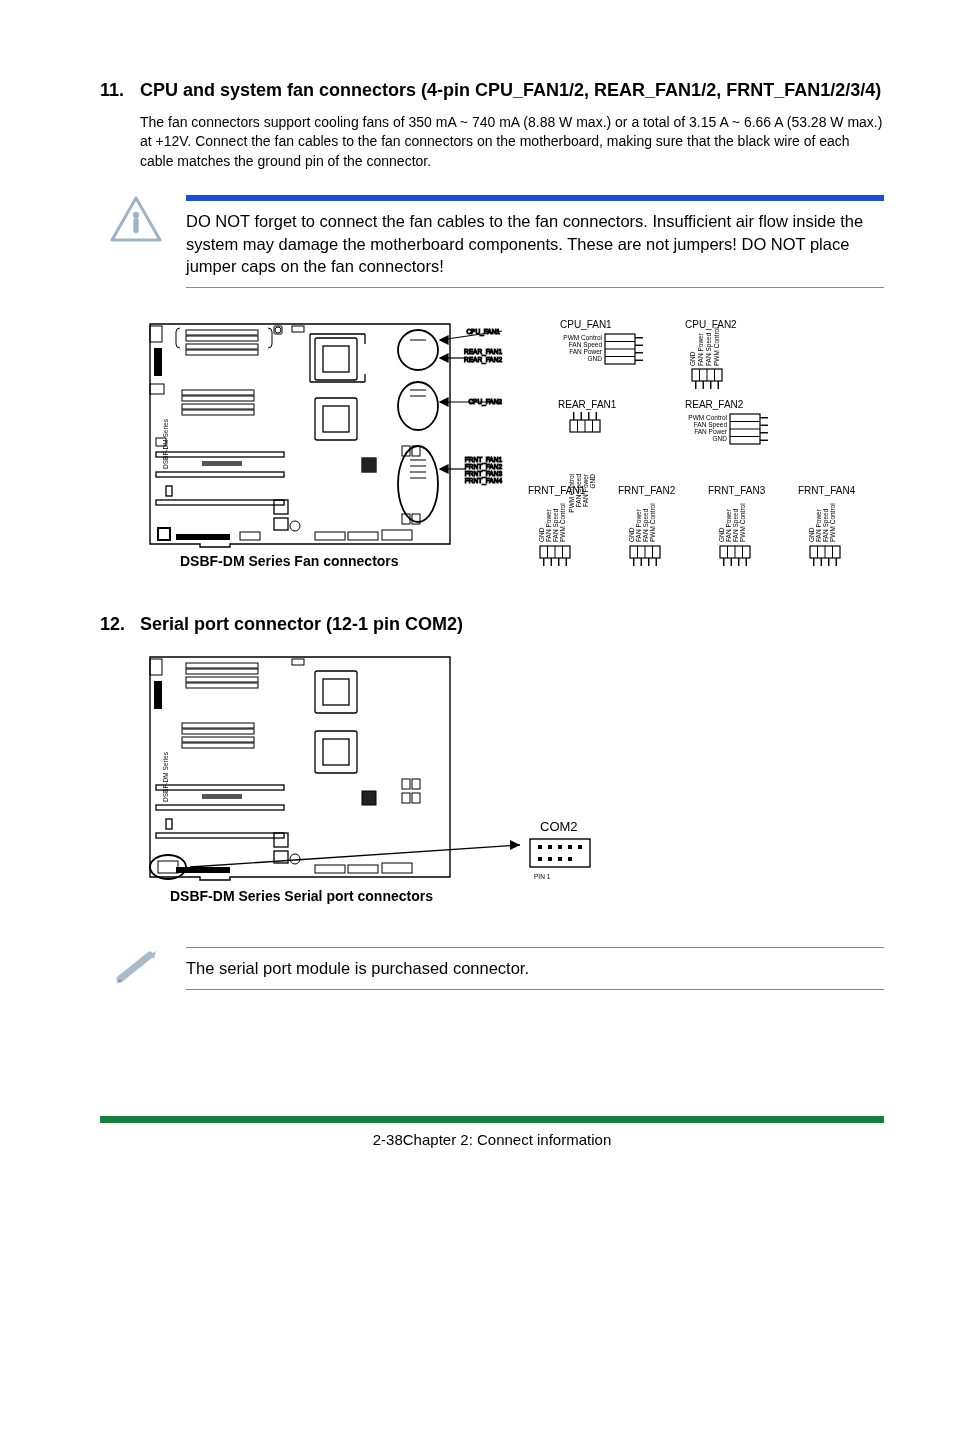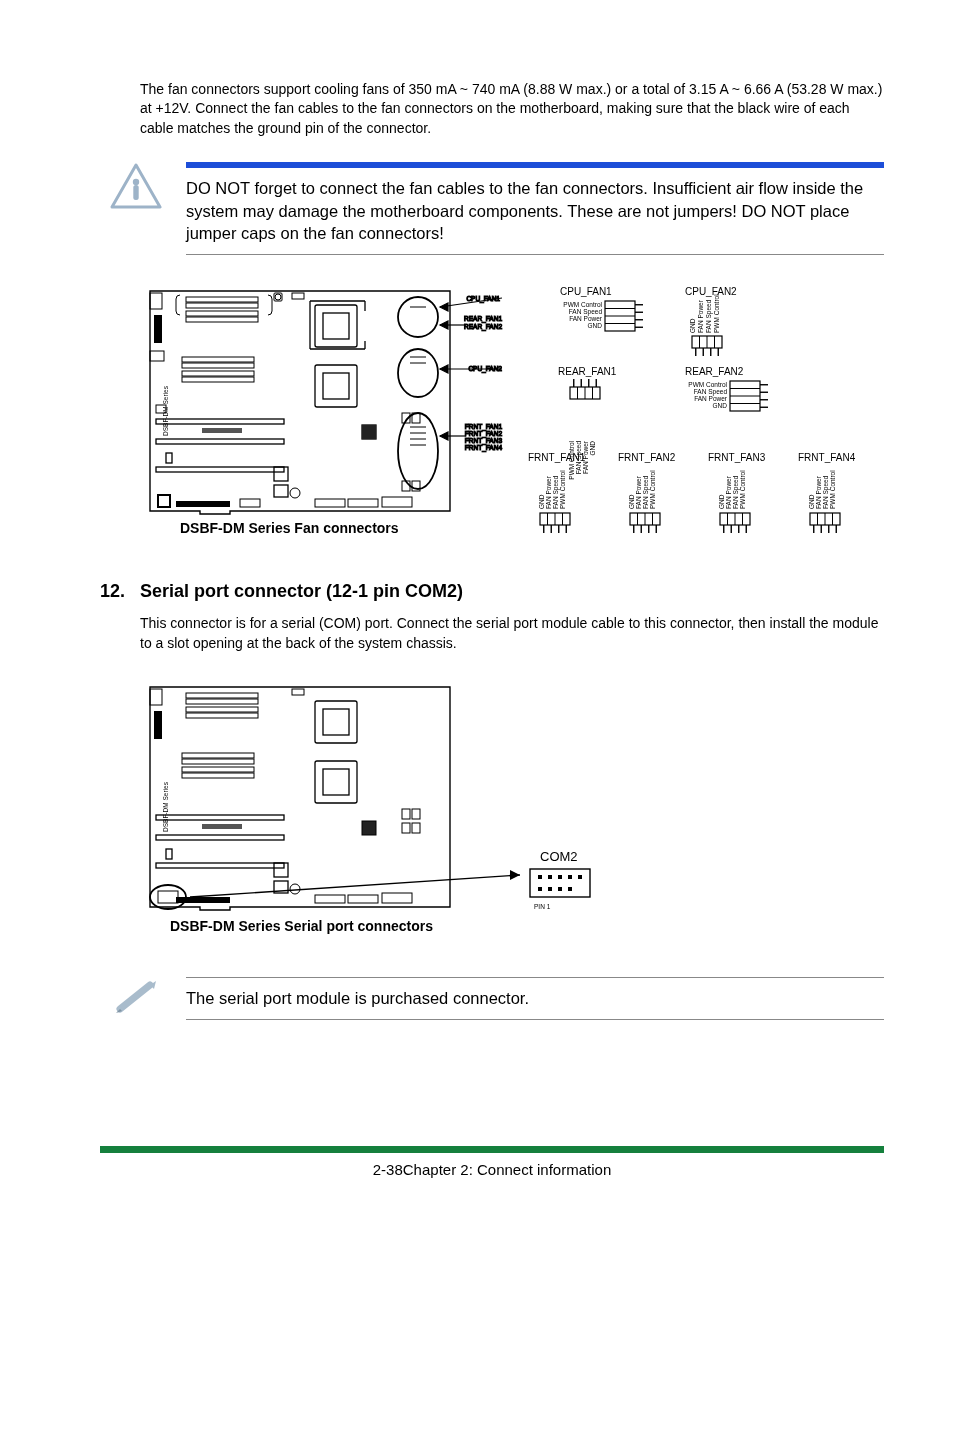--- a/index.html
+++ b/index.html
@@ -74,20 +74,24 @@
     margin: 60px 70px 0 100px;
     padding-top: 8px;
     font-size: 15px;
   }
 </style>
 </head>
 <body>
 
 <div class="page">
 
+  <div class="section-head">
+    <div class="num">11.</div>
+    <div class="title">CPU and system fan connectors (4-pin CPU_FAN1/2, REAR_FAN1/2, FRNT_FAN1/2/3/4)</div>
+  </div>
   <div class="body-text">The fan connectors support cooling fans of 350 mA ~ 740 mA (8.88 W max.) or a total of 3.15 A ~ 6.66 A (53.28 W max.) at +12V. Connect the fan cables to the fan connectors on the motherboard, making sure that the black wire of each cable matches the ground pin of the connector.</div>
 
   <div class="msg-row">
     <div class="msg-icon">
       <svg width="52" height="48" viewBox="0 0 52 48">
         <polygon points="26,3 50,45 2,45" fill="none" stroke="#9db3c8" stroke-width="3" stroke-linejoin="round"></polygon>
         <circle cx="26" cy="20" r="3.2" fill="#9db3c8"></circle>
         <rect x="23.3" y="23" width="5.4" height="15" rx="2.5" fill="#9db3c8"></rect>
       </svg>
     </div>
@@ -345,21 +349,20 @@
       </g>
 
       <text class="cap-label" x="40" y="252">DSBF-DM Series Fan connectors</text>
     </svg>
   </div>
 
   <div class="section-head">
     <div class="num">12.</div>
     <div class="title">Serial port connector (12-1 pin COM2)</div>
   </div>
-  <div class="body-text">This connector is for a serial (COM) port. Connect the serial port module cable to this connector, then install the module to a slot opening at the back of the system chassis.</div>
 
   <div class="diagram-wrap">
     <svg class="serial-diagram" width="520" height="270" viewBox="0 0 520 270">
       <g>
         <path d="M 10 10 L 310 10 L 310 230 L 90 230 L 90 233 L 60 233 L60 230 L10 230 Z" fill="none" stroke="#000" stroke-width="1.4"></path>
         <rect x="10" y="12" width="12" height="16" fill="none" stroke="#000"></rect>
         <rect x="14" y="34" width="8" height="28" fill="#000"></rect>
         <text class="dlabel-small" x="28" y="130" transform="rotate(-90 28 130)" text-anchor="middle">DSBF-DM Series</text>
         <g stroke="#000" fill="none" stroke-width="1">
           <rect x="46" y="16" width="72" height="5"></rect>

